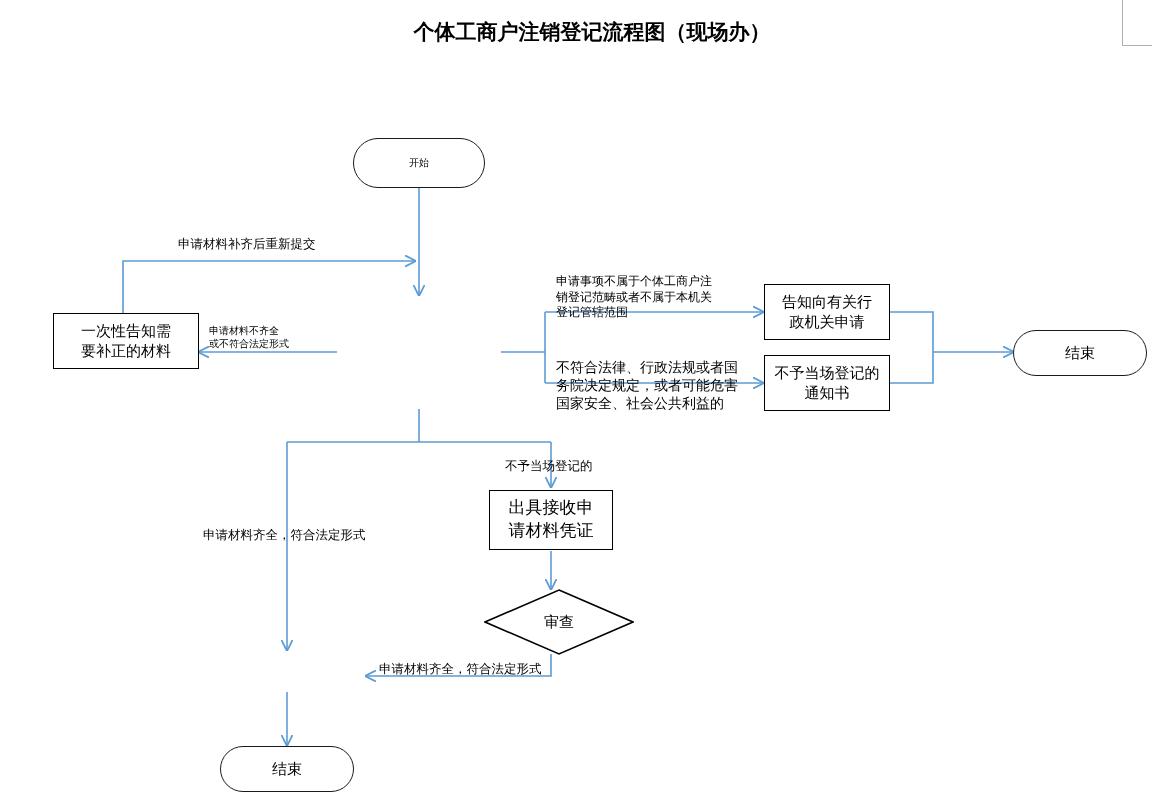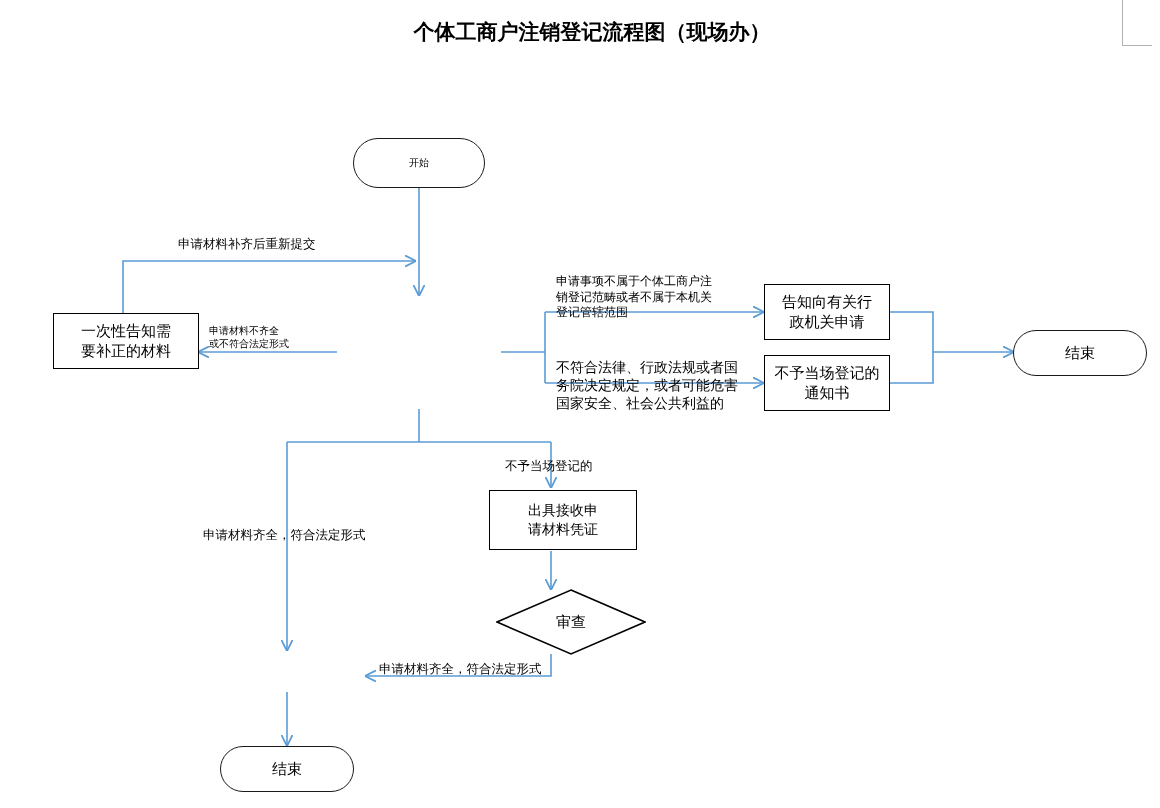--- a/index.html
+++ b/index.html
@@ -137,24 +137,24 @@
 要补正的材料</div>
 
   <div class="node rect" style="left: 764px; top: 284px; width: 126px; height: 56px; font-size: 15px; white-space: pre-line;">告知向有关行
 政机关申请</div>
 
   <div class="node rect" style="left: 764px; top: 355px; width: 126px; height: 56px; font-size: 15px; white-space: pre-line;">不予当场登记的
 通知书</div>
 
   <div class="node stadium" style="left:1013px; top:330px; width:134px; height:46px; font-size:15px;">结束</div>
 
-  <div class="node rect" style="left: 489px; top: 490px; width: 148px; height: 60px; font-size: 14px; white-space: pre-line;">出具接收申
+  <div class="node rect" style="left: 489px; top: 490px; width: 124px; height: 60px; font-size: 17px; white-space: pre-line;">出具接收申
 请材料凭证</div>
 
-  <div class="node diamond" style="left:496px; top:589px; width:150px; height:66px; font-size:15px;">
+  <div class="node diamond" style="left:484px; top:589px; width:150px; height:66px; font-size:15px;">
     <svg class="dshape" viewBox="0 0 150 66" preserveAspectRatio="none" xmlns="http://www.w3.org/2000/svg">
       <polygon points="75,1 149,33 75,65 1,33" fill="#ffffff" stroke="#000000" stroke-width="1.6"></polygon>
     </svg>
     <div class="dlabel">审查</div>
   </div>
 
 
   <div class="node stadium" style="left:220px; top:746px; width:134px; height:46px; font-size:15px;">结束</div>
 
   <div class="edge-label" style="left:178px; top:236px; font-size:12.5px;">申请材料补齐后重新提交</div>

